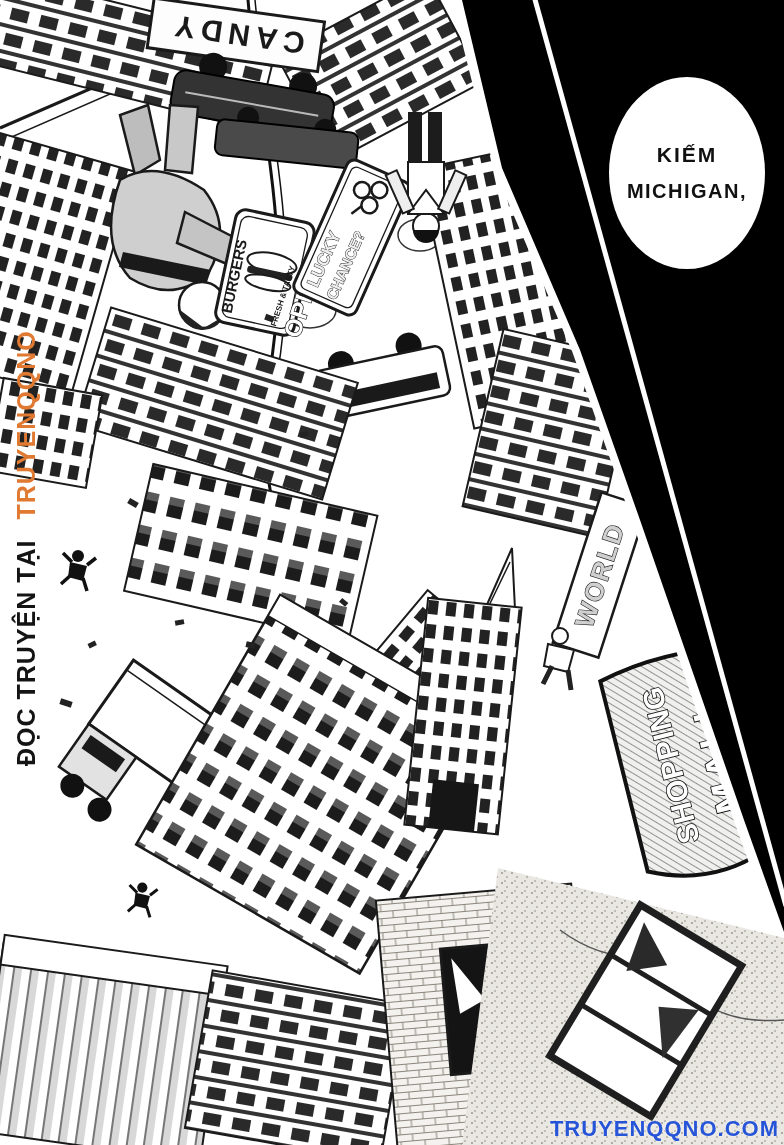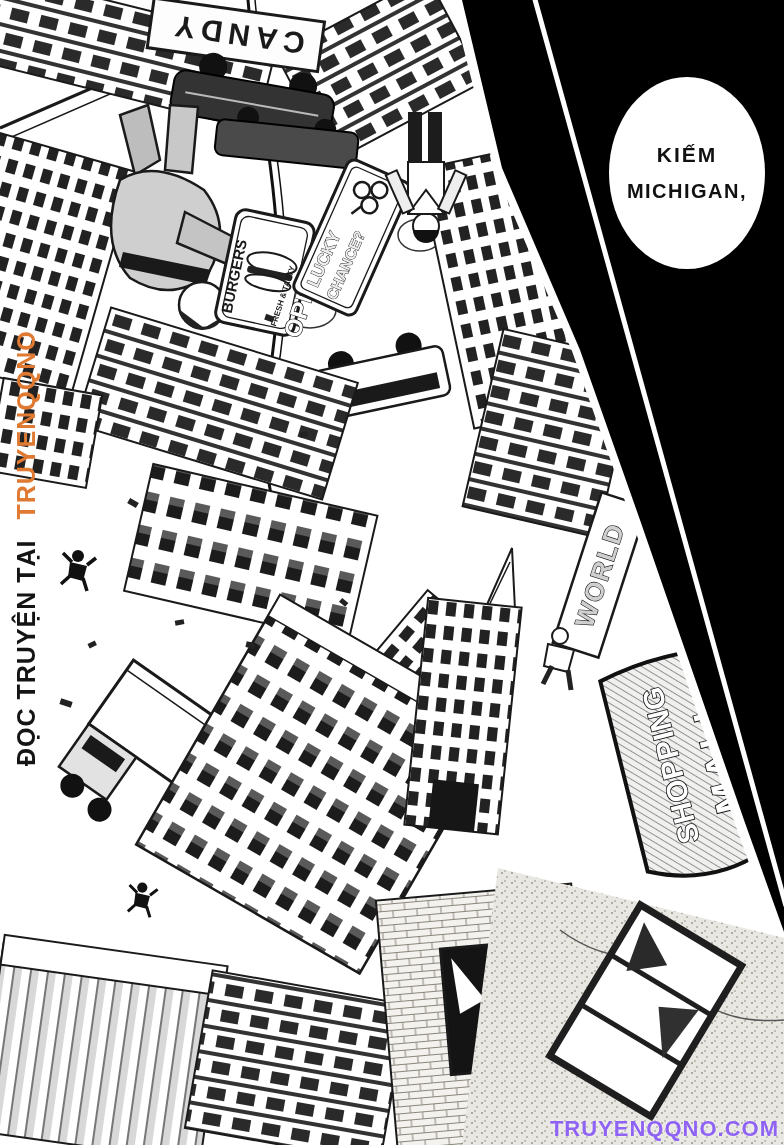--- a/index.html
+++ b/index.html
@@ -4,21 +4,21 @@
 <style>
   html,body{margin:0;padding:0;background:#888;}
   .page{position:relative;width:784px;height:1145px;overflow:hidden;background:#fff;
         font-family:"Liberation Sans",sans-serif;}
   .art{position:absolute;inset:0;}
   .wm{position:absolute;left:12px;top:766px;width:400px;transform:rotate(-90deg);
       transform-origin:0 0;white-space:nowrap;font-weight:bold;font-size:25px;
       letter-spacing:1px;color:#141414;}
   .wm .site{color:#e07a32;margin-left:12px;}
   .site-url{position:absolute;right:5px;bottom:3px;font-size:22px;font-weight:bold;
-      letter-spacing:1px;color:#8b5cf6;opacity:.95;
+      letter-spacing:1px;color:#1d4ed8;opacity:.95;
       text-shadow:0 0 3px rgba(255,255,255,.85);}
   svg text{font-family:"Liberation Sans","DejaVu Sans",sans-serif;}
 </style>
 </head>
 <body>
 
 <div class="page">
 
 <svg class="art" viewBox="0 0 784 1145" width="784" height="1145">
   <defs>

